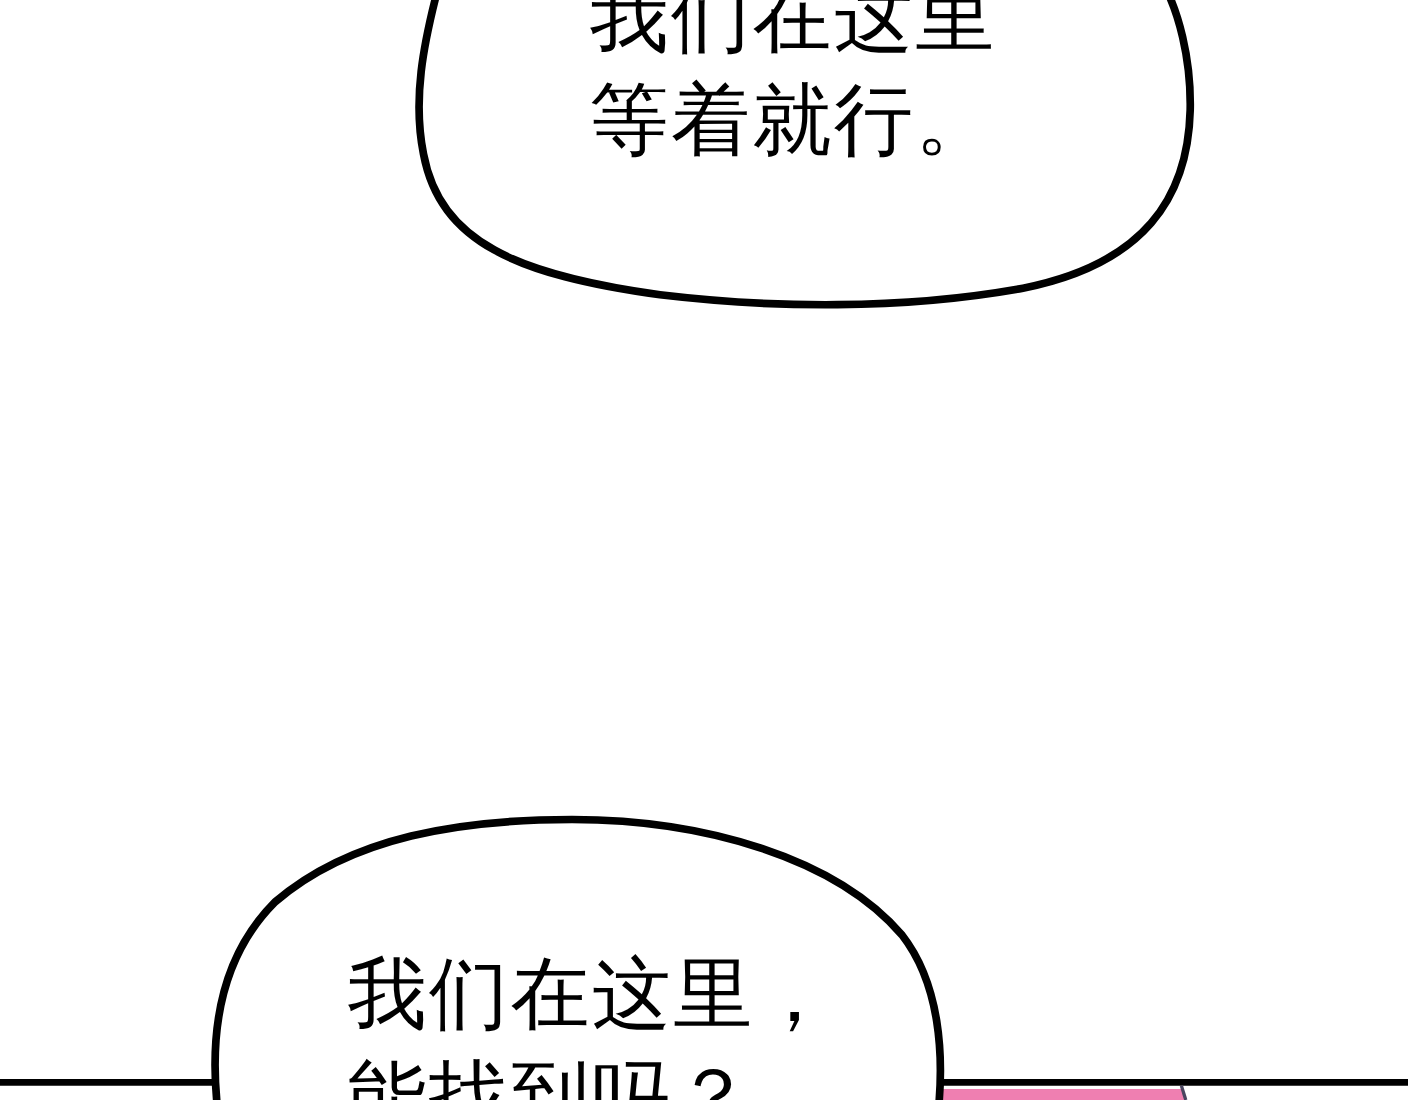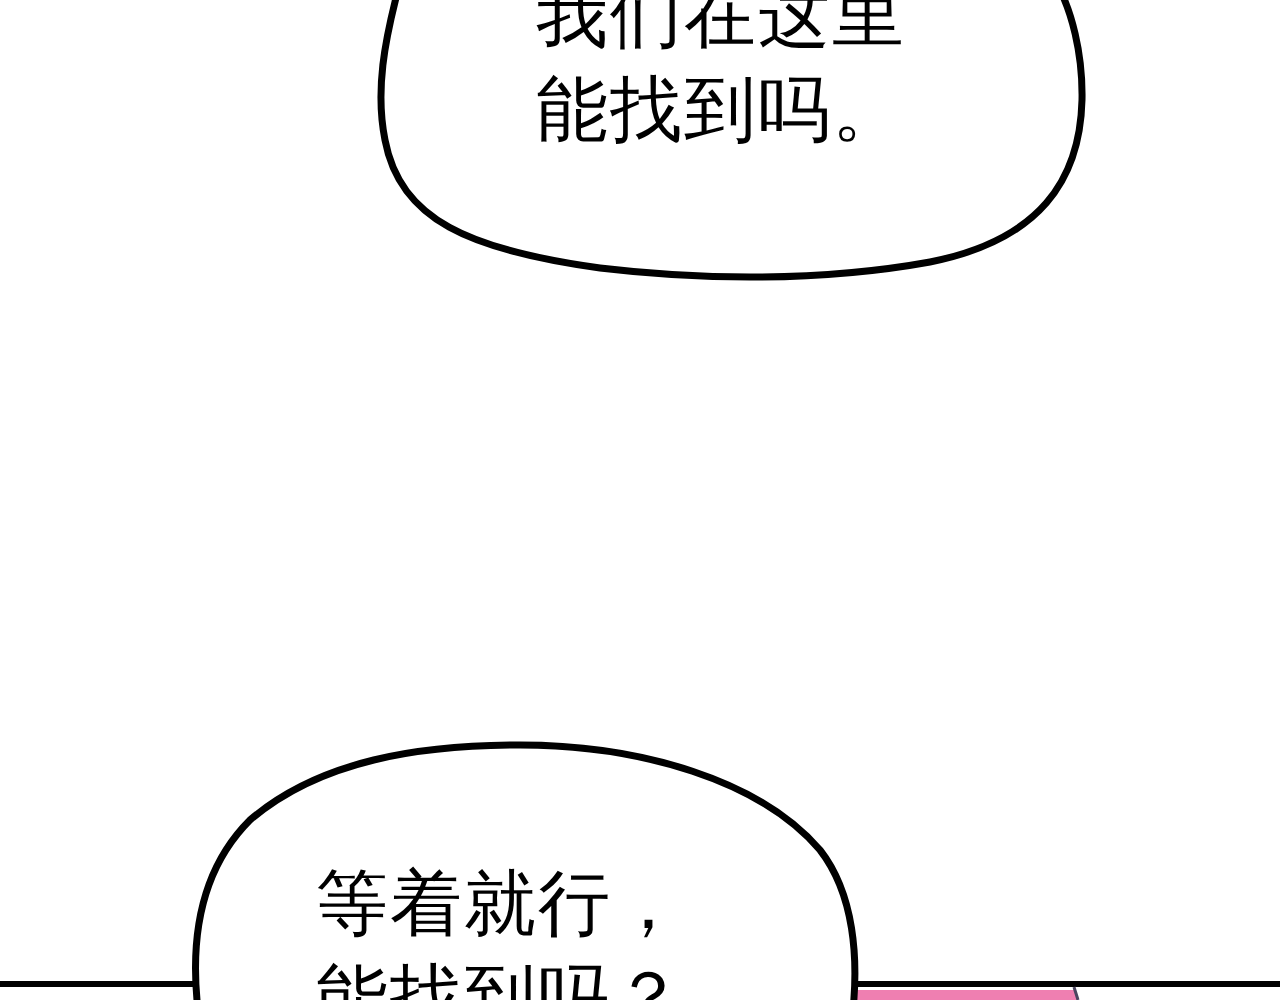--- a/index.html
+++ b/index.html
@@ -39,15 +39,15 @@
            C 1040 240, 1080 180, 1082 100
            C 1083 50, 1070 10, 1060 -10" fill="#ffffff" stroke="#000" stroke-width="7" stroke-linejoin="round" stroke-linecap="round"></path>
 
   <path d="M 198 1010
            C 190 940, 200 870, 250 820
            C 320 760, 420 745, 520 745
            C 640 745, 760 780, 820 850
            C 855 895, 858 960, 853 1010" fill="#ffffff" stroke="#000" stroke-width="7" stroke-linejoin="round" stroke-linecap="round"></path>
 </svg>
 
-<div id="t1" class="bubble-text"><div>我们在这里</div><div>能找到吗。</div></div>
+<div id="t1" class="bubble-text"><div>我们在这里</div><div>等着就行。</div></div>
 
-<div id="t2" class="bubble-text"><div>等着就行，</div><div>能找到吗？</div></div>
+<div id="t2" class="bubble-text"><div>我们在这里，</div><div>能找到吗？</div></div>
 
 </body></html>

